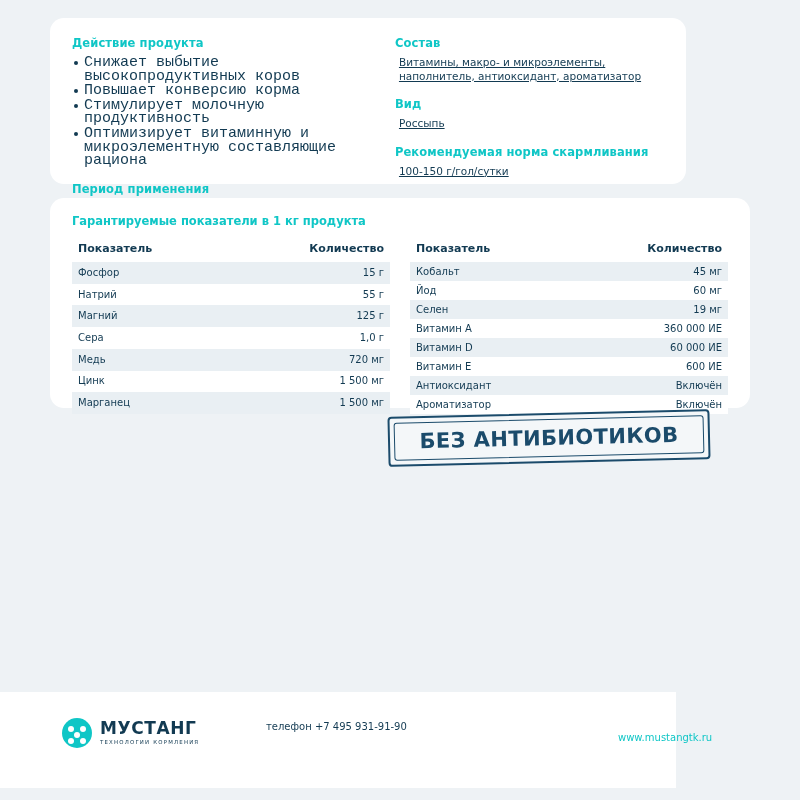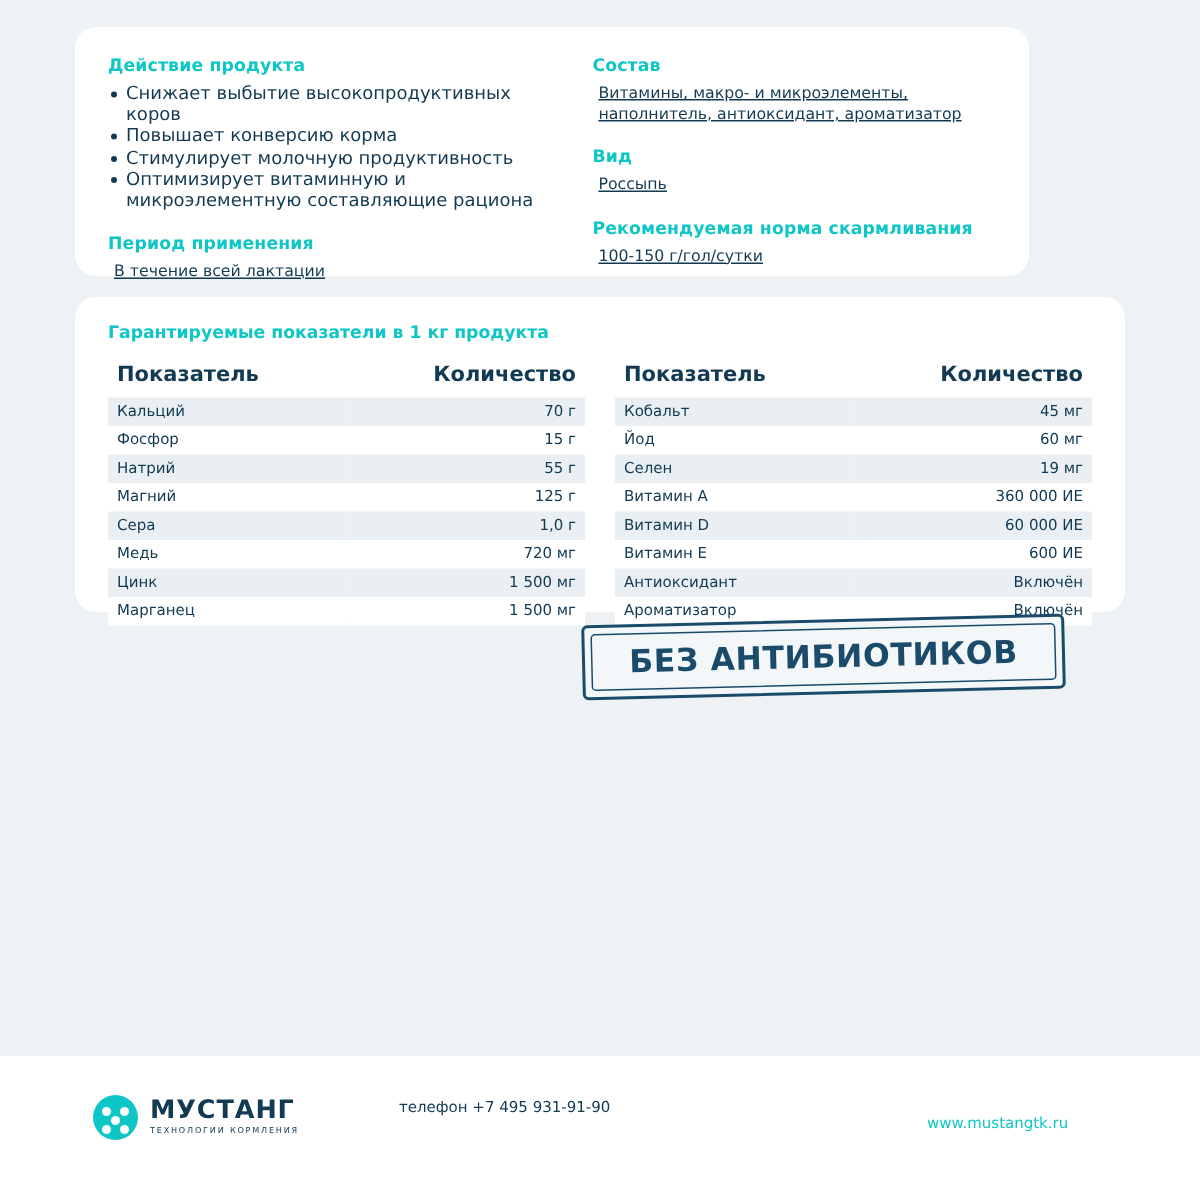--- a/index.html
+++ b/index.html
@@ -51,24 +51,25 @@
   .section-title.gap { margin-top: 14px; }
 
   ul.bullets {
     margin: 0;
     padding: 0;
     list-style: none;
   }
   ul.bullets li {
     position: relative;
     padding-left: 12px;
-    font-size: 12px;
+    font-size: 15px;
     line-height: 13.6px;
     color: #123a52;
     margin-bottom: 1px;
+    font-family: Liberation Mono, monospace;
   }
   ul.bullets li:before {
     content: "";
     position: absolute;
     left: 2px;
     top: 5px;
     width: 4px;
     height: 4px;
     border-radius: 50%;
     background: #123a52;
@@ -99,21 +100,21 @@
   .tables {
     display: flex;
     gap: 20px;
   }
   table.spec {
     border-collapse: collapse;
     width: 330px;
     table-layout: fixed;
   }
   table.spec th {
-    font-size: 14px;
+    font-size: 11px;
     font-weight: bold;
     color: #123a52;
     text-align: left;
     padding: 0 6px 7px 6px;
   }
   table.spec th.num { text-align: right; }
   table.spec td {
     font-size: 10px;
     color: #123a52;
     padding: 3.5px 6px;
@@ -153,22 +154,22 @@
     font-weight: bold;
     color: #1b4b6b;
     letter-spacing: 0.4px;
     white-space: nowrap;
   }
 
   
   .footer {
     position: absolute;
     left: 0;
-    bottom: 0;
-    width: 800px;
+    bottom: 12px;
+    width: 676px;
     height: 96px;
     background: #ffffff;
   }
   .brand {
     position: absolute;
     left: 62px;
     top: 26px;
     display: flex;
     align-items: center;
     gap: 8px;
@@ -258,24 +259,20 @@
     <div class="tables">
 
       <table class="spec">
         <thead>
           <tr>
             <th>Показатель</th>
             <th class="num">Количество</th>
           </tr>
         </thead>
         <tbody>
-          <tr>
-              <td>Кальций</td>
-              <td class="num">70 г</td>
-            </tr>
           <tr>
               <td>Фосфор</td>
               <td class="num">15 г</td>
             </tr>
           <tr>
               <td>Натрий</td>
               <td class="num">55 г</td>
             </tr>
           <tr>
               <td>Магний</td>

